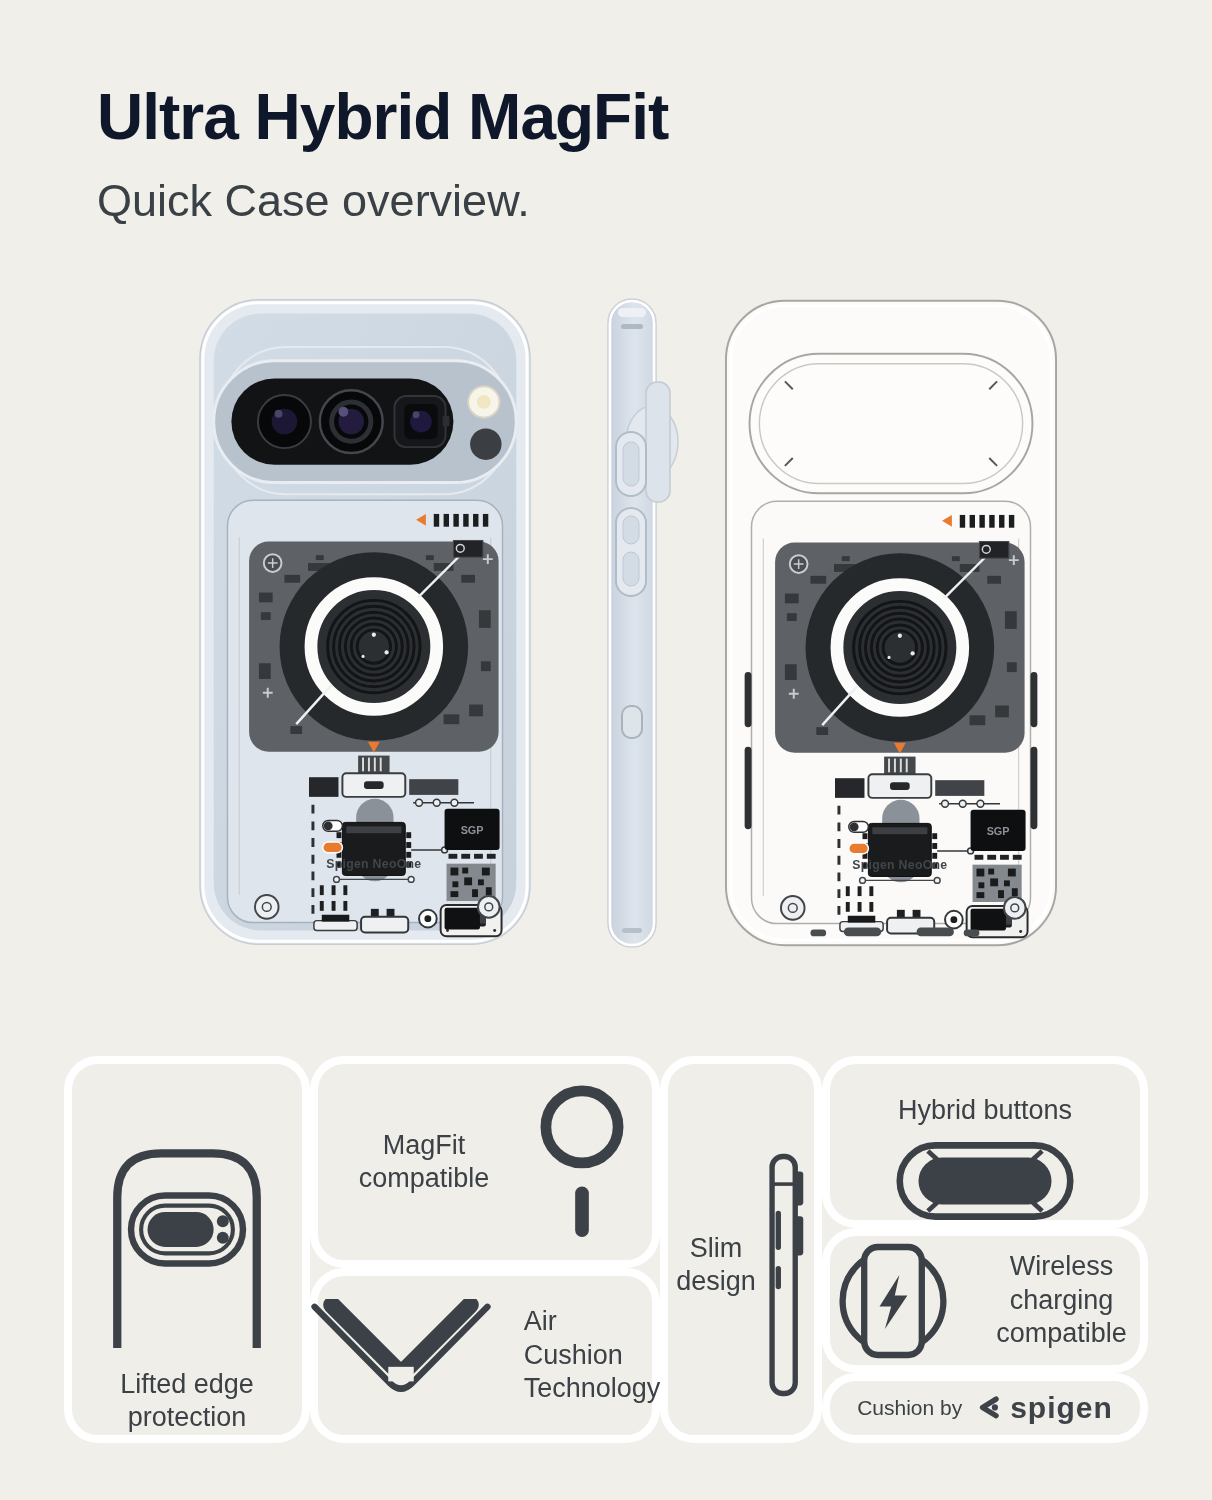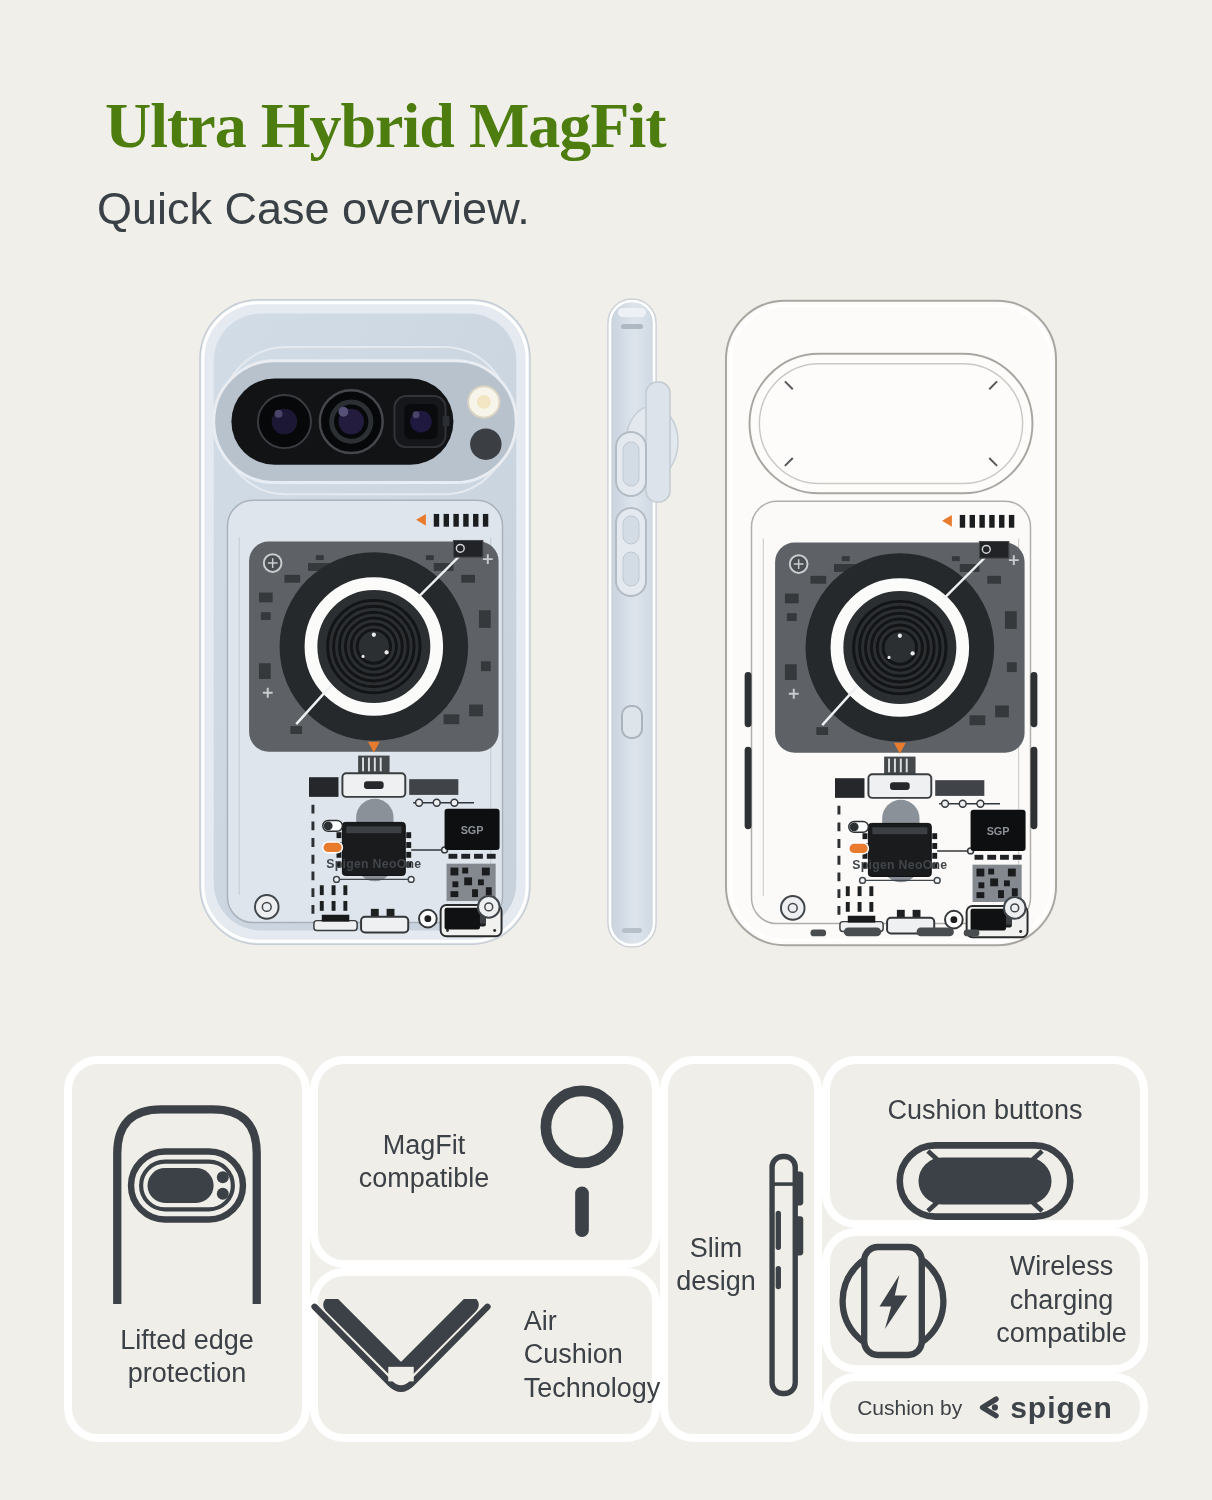--- a/index.html
+++ b/index.html
@@ -7,22 +7,22 @@
     width:1212px;height:1500px;
     background:#f1efe9;
     font-family:"Liberation Sans", sans-serif;
     color:#3a4045;
     position:relative;
     overflow:hidden;
   }
   
   .header{position:absolute;left:97px;top:84px;}
   .title{
-    font-size:64px;font-weight:700;color:#4d7c0f;
-    letter-spacing:-1px;line-height:1.05;margin:8px;font-family:Liberation Serif, serif;
+    font-size:64px;font-weight:700;color:#0f172a;
+    letter-spacing:-1px;line-height:1.05;margin:0;
   }
   .subtitle{
     font-size:45px;font-weight:500;color:#3a4146;
     margin:24px 0 0 0;
   }
   
   .showcase{position:absolute;left:12px;top:0;width:1210px;height:1010px;}
   .view-back{position:absolute;left:186px;top:296px;}
   .view-side{position:absolute;left:564px;top:298px;}
   .view-case{position:absolute;left:712px;top:298px;}
@@ -41,21 +41,21 @@
     border-radius:34px;
     box-sizing:border-box;
     display:flex;
     align-items:center;
     justify-content:center;
   }
   .card-label{
     font-size:27px;font-weight:500;color:#3b4146;
     line-height:1.24;text-align:center;
   }
-  .card-lifted{flex:1;flex-direction:column;justify-content:flex-start;padding-top:36px;}
+  .card-lifted{flex:1;flex-direction:column;justify-content:flex-start;padding-top:80px;}
   .card-lifted .card-label{margin-top:20px;max-width:185px;}
   .card-magfit{height:212px;flex-direction:row;gap:24px;}
   .card-magfit .card-label{max-width:170px;}
   .card-aircushion{flex:1;flex-direction:row;gap:32px;}
   .card-aircushion .card-label{text-align:left;max-width:160px;}
   .card-slim{flex:1;flex-direction:row;justify-content:flex-start;padding-top:32px;}
   .card-slim .card-label{max-width:110px;}
   .card-slim .icon-wrap{margin-top:20px;}
   .card-tactile{height:172px;flex-direction:column;justify-content:flex-start;padding-top:30px;}
   .card-tactile .icon-wrap{margin-top:14px;}
@@ -395,21 +395,21 @@
           <rect x="35" y="72" width="9" height="44" rx="3.5" fill="#3b4146"></rect>
           <rect x="13" y="66" width="6" height="44" rx="3" fill="#3b4146"></rect>
           <rect x="13" y="128" width="6" height="26" rx="3" fill="#3b4146"></rect>
         </svg>
       </span>
     </div>
   </div>
 
   <div class="fcol">
     <div class="card card-tactile">
-      <span class="card-label">Cushion buttons</span>
+      <span class="card-label">Hybrid buttons</span>
       <span class="icon-wrap">
         <svg width="178" height="80" viewBox="0 0 190 84">
           <rect x="4" y="4" width="182" height="76" rx="38" fill="none" stroke="#3b4146" stroke-width="7"></rect>
           <rect x="24" y="17" width="142" height="50" rx="25" fill="#3b4146"></rect>
           <line x1="34" y1="10" x2="44" y2="19" stroke="#3b4146" stroke-width="5"></line>
           <line x1="156" y1="10" x2="146" y2="19" stroke="#3b4146" stroke-width="5"></line>
           <line x1="34" y1="74" x2="44" y2="65" stroke="#3b4146" stroke-width="5"></line>
           <line x1="156" y1="74" x2="146" y2="65" stroke="#3b4146" stroke-width="5"></line>
         </svg>
       </span>

